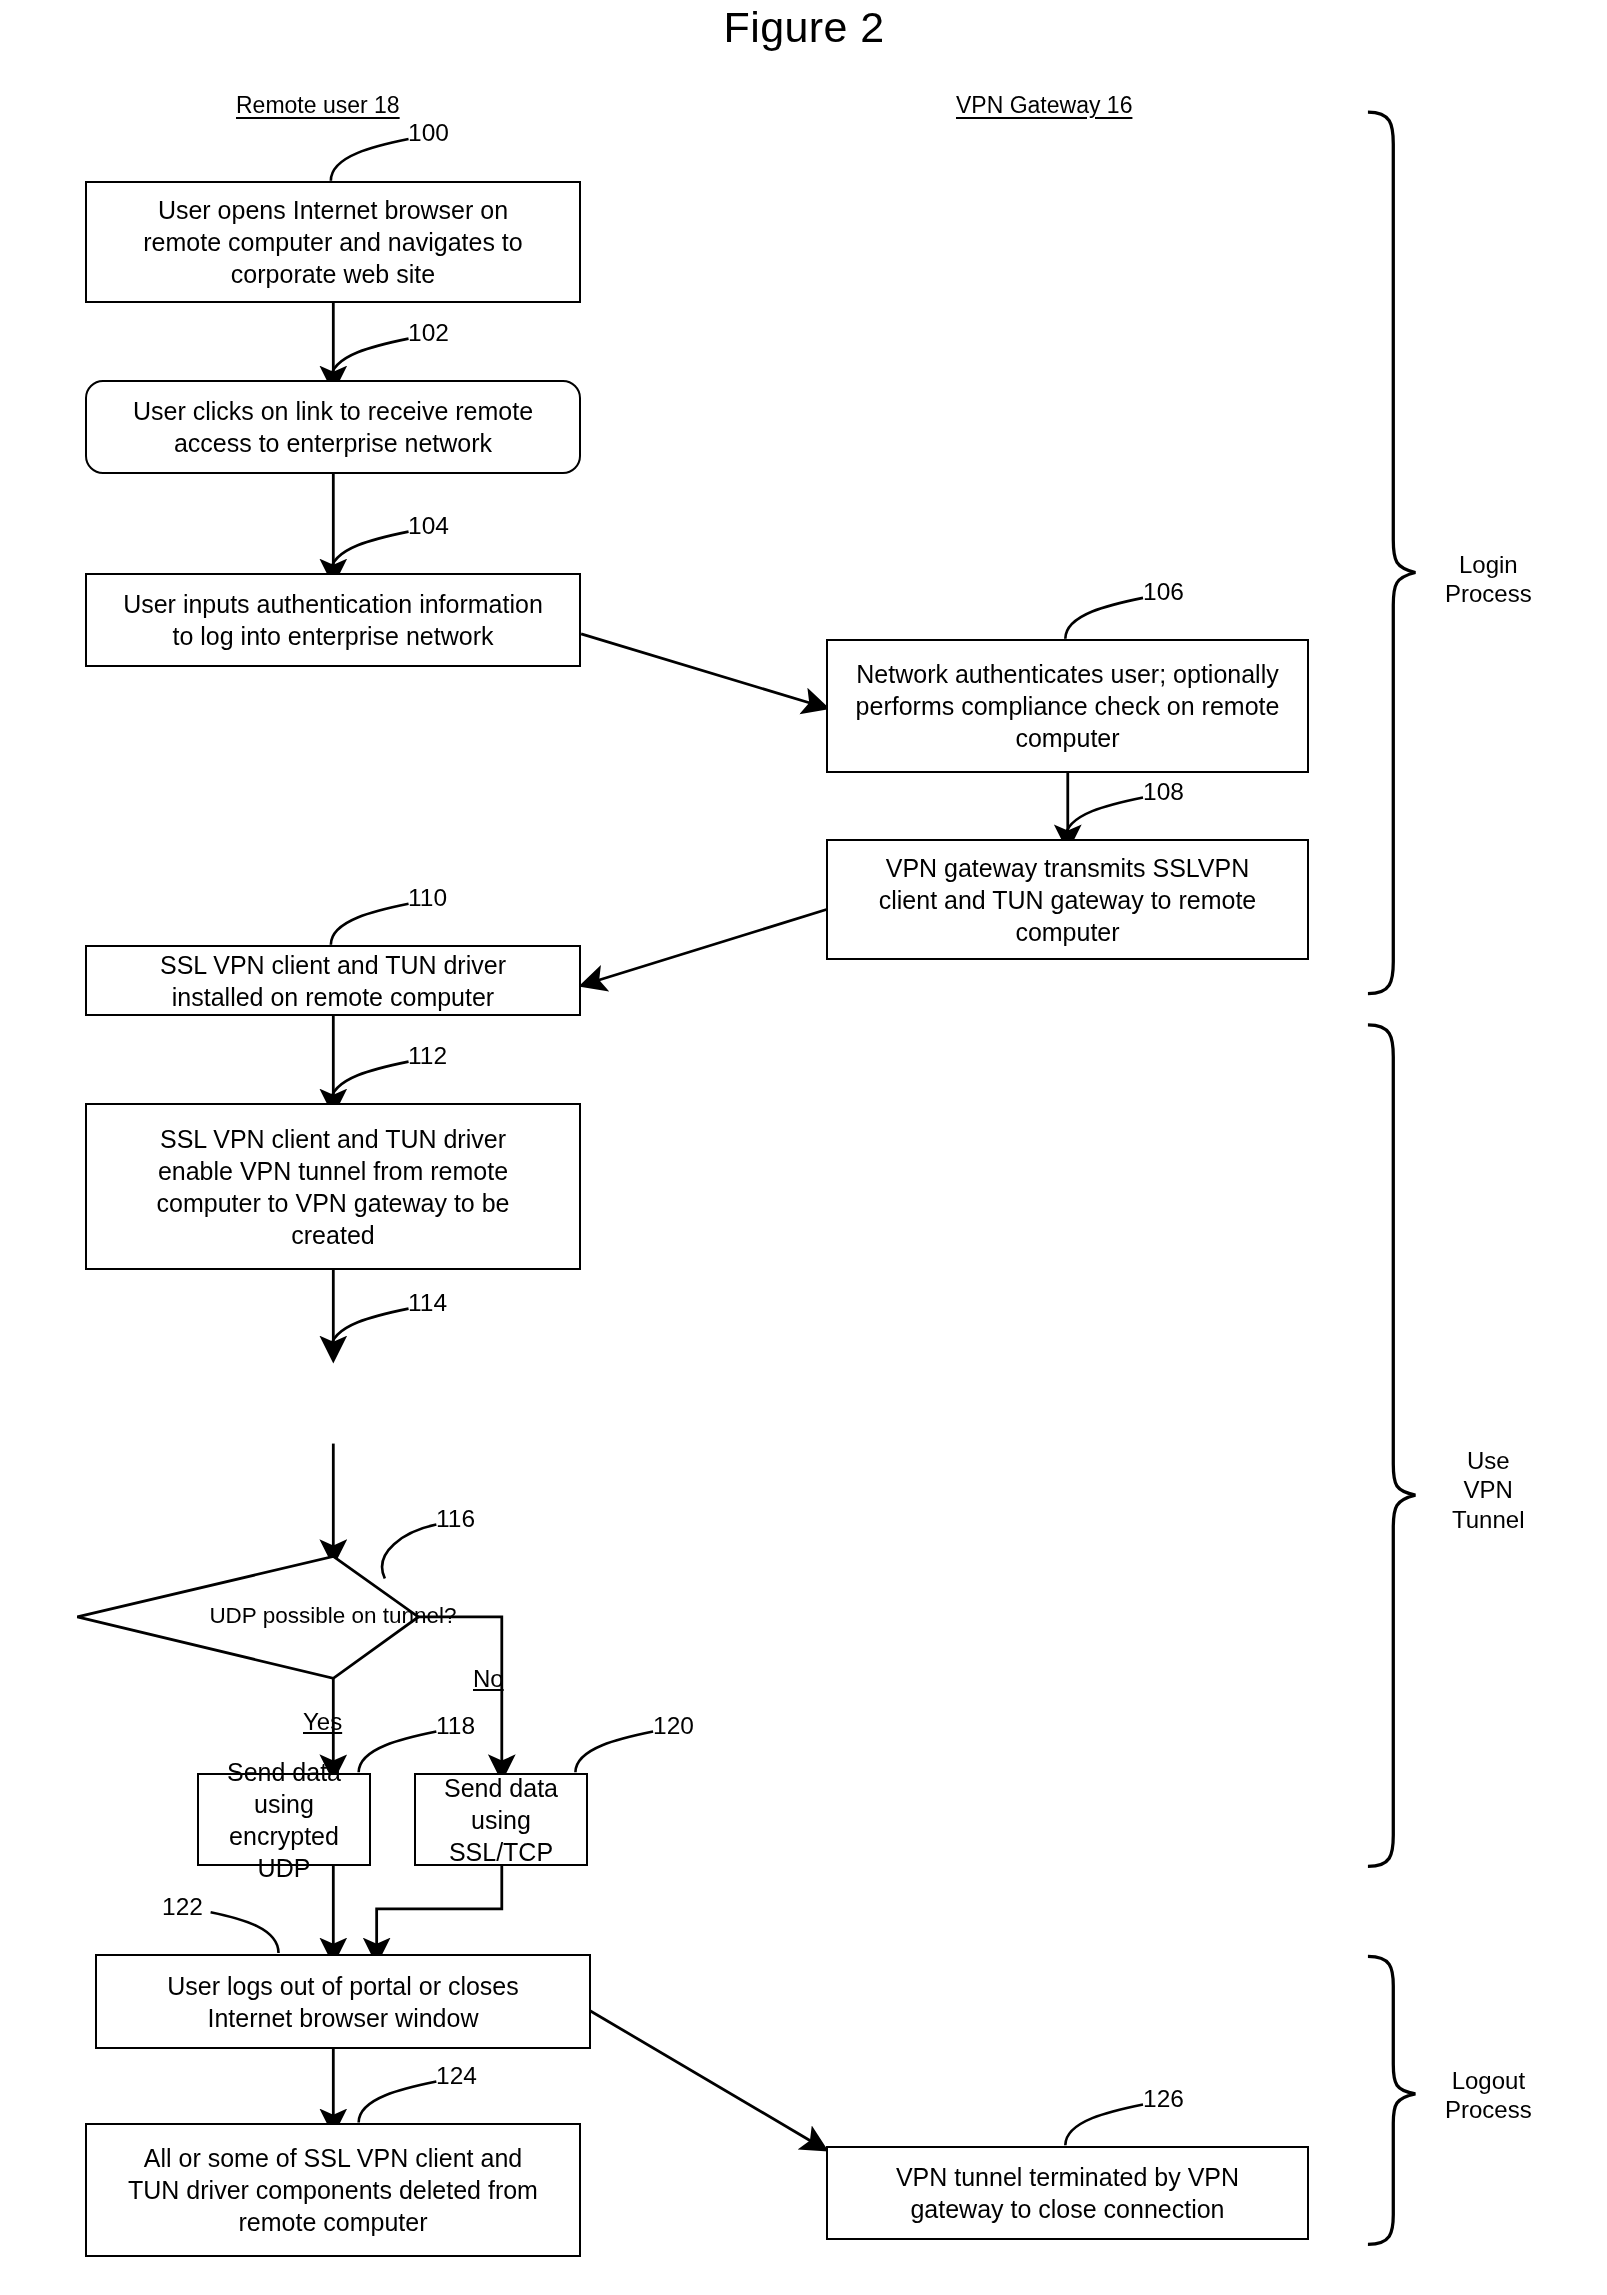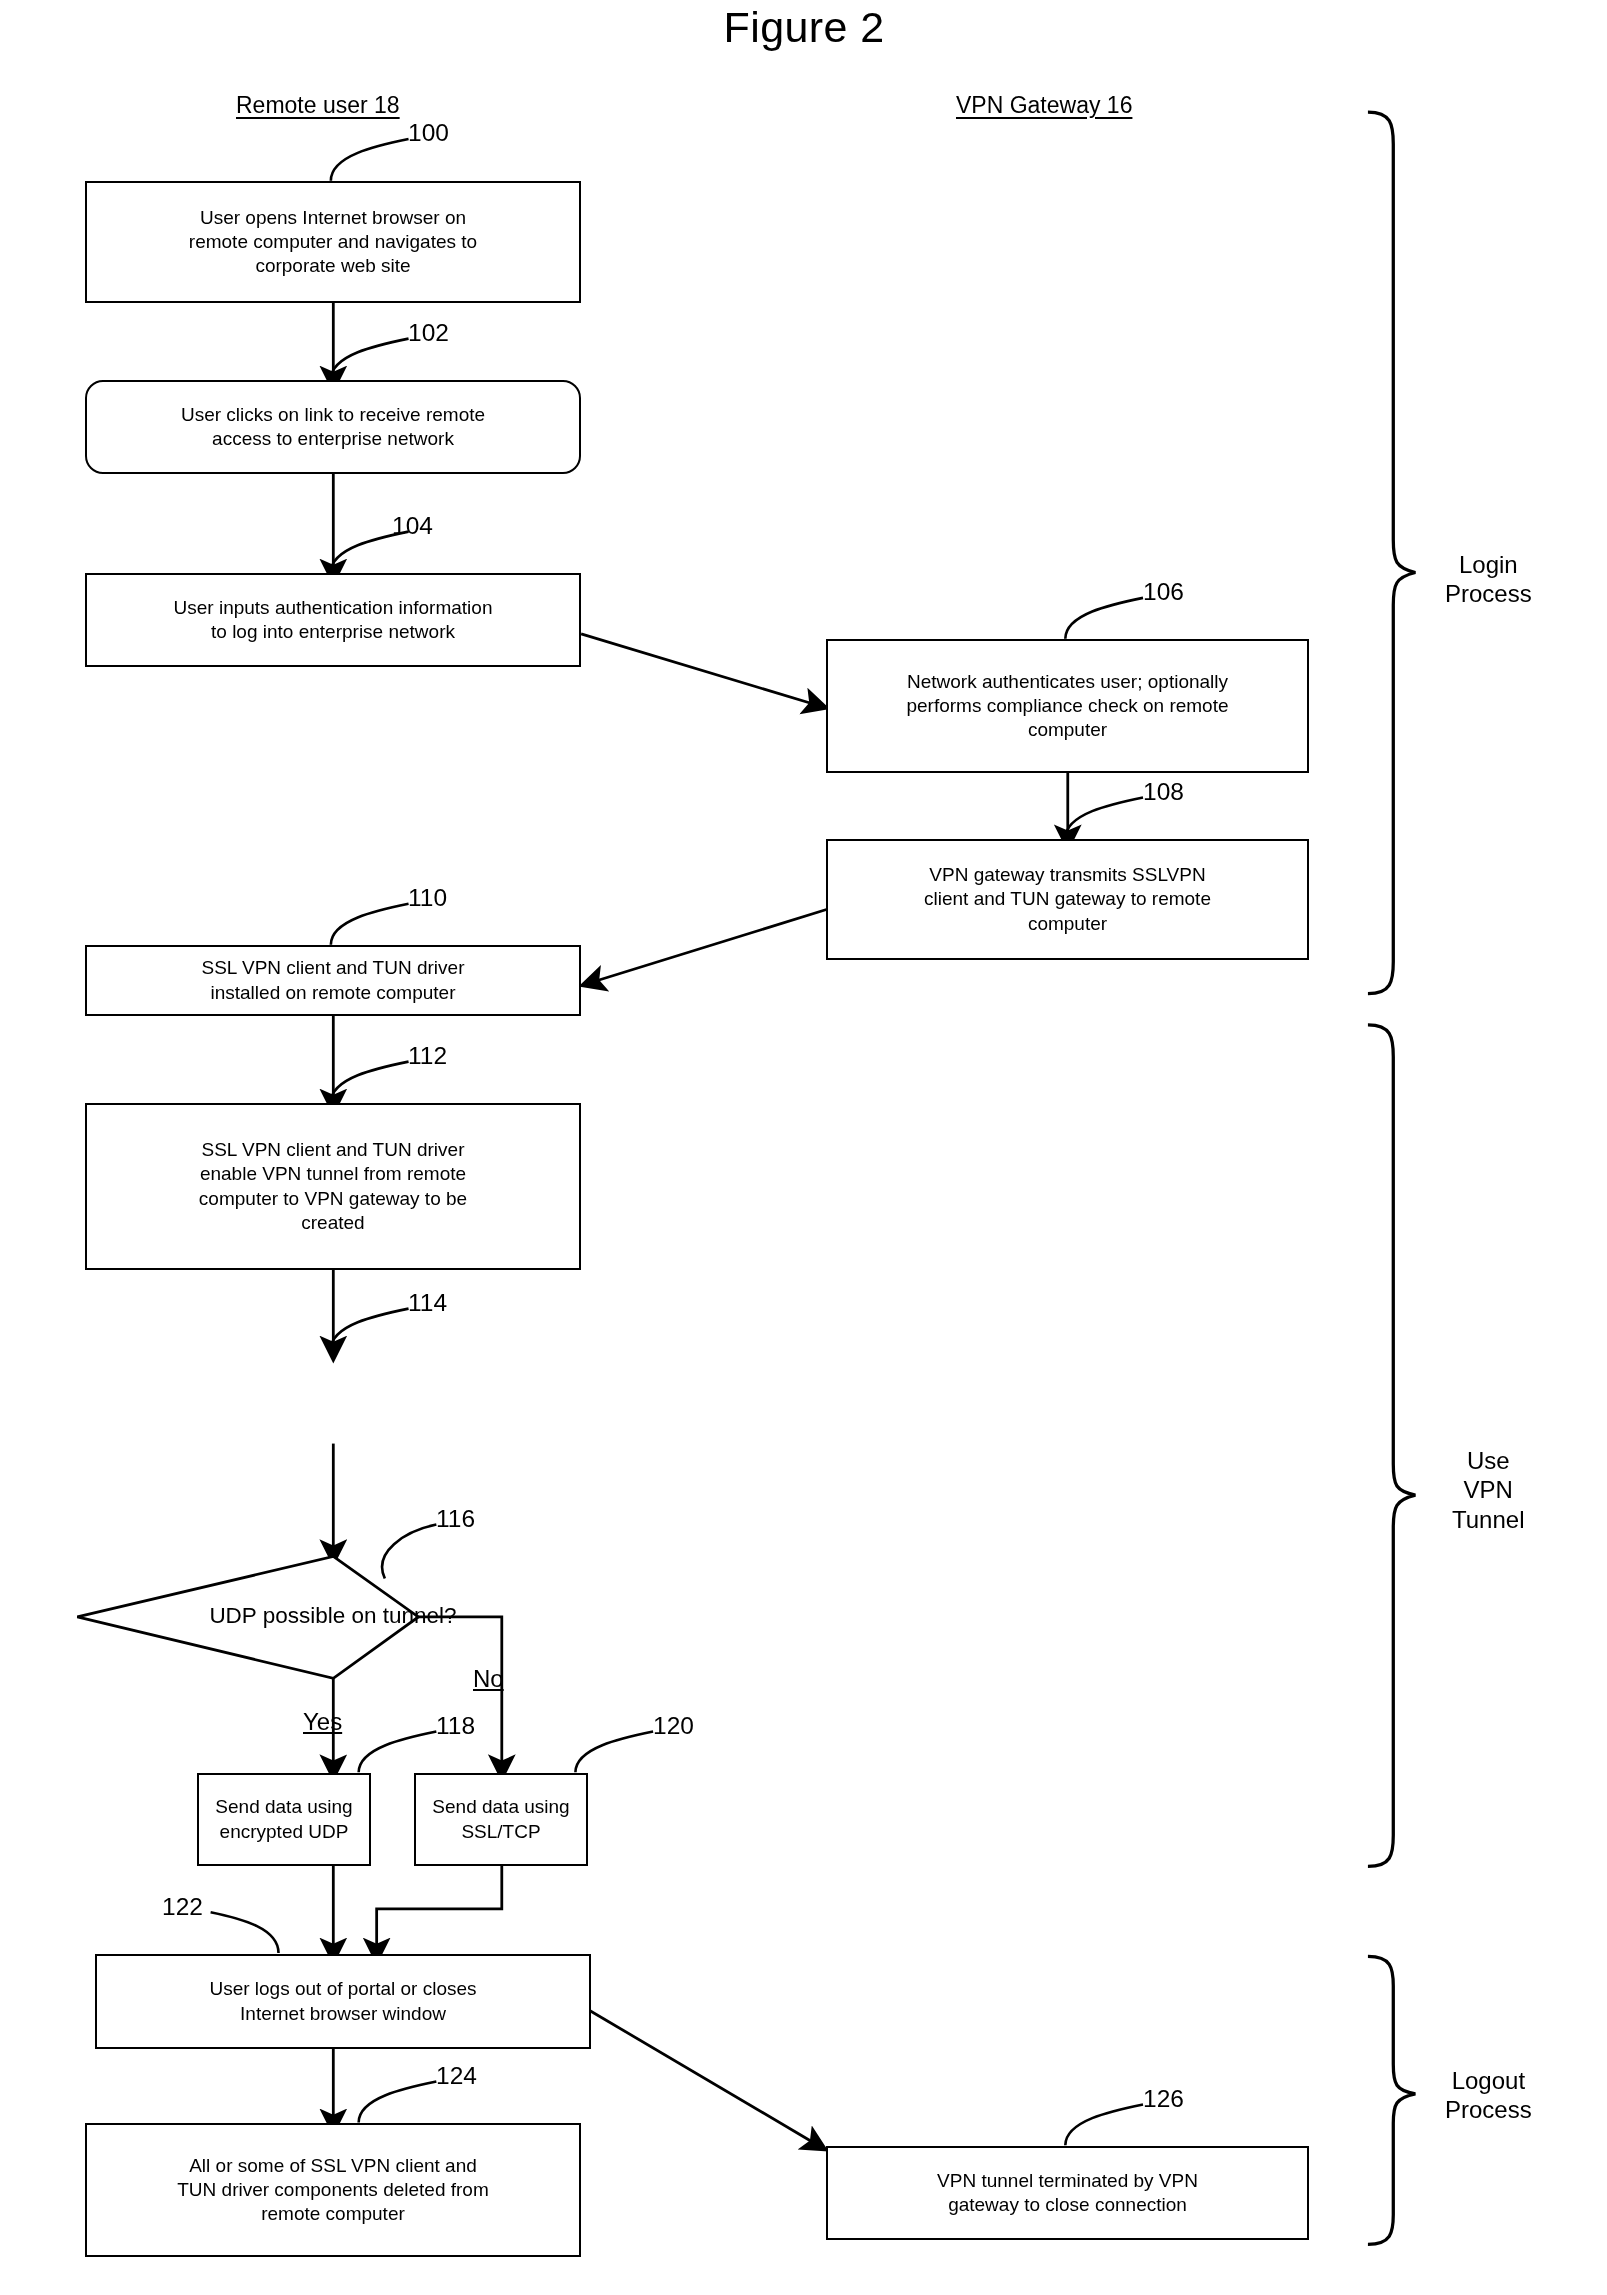--- a/index.html
+++ b/index.html
@@ -36,21 +36,21 @@
   }
   .pbox {
     position: absolute;
     box-sizing: border-box;
     border: 2.5px solid #000;
     background: #fff;
     display: flex;
     align-items: center;
     justify-content: center;
     text-align: center;
-    font-size: 19px;
+    font-size: 25px;
     line-height: 1.28;
     padding: 3.3px 8.2px;
   }
   .pbox span { display: block; }
   .refnum {
     position: absolute;
     font-size: 24.5px;
     white-space: nowrap;
   }
   .brlabel {
@@ -251,21 +251,21 @@
   <div class="pbox" style="left:85px; top:2123px; width:496px; height:134px;">
     <div>
       <span>All or some of SSL VPN client and</span>
       <span>TUN driver components deleted from</span>
       <span>remote computer</span>
     </div>
   </div>
 
   <div class="refnum" style="left:408px; top:119px;">100</div>
   <div class="refnum" style="left:408px; top:319px;">102</div>
-  <div class="refnum" style="left:392px; top:512px;">104</div>
+  <div class="refnum" style="left:408px; top:512px;">104</div>
   <div class="refnum" style="left:1143px; top:578px;">106</div>
   <div class="refnum" style="left:1143px; top:778px;">108</div>
   <div class="refnum" style="left:408px; top:884px;">110</div>
   <div class="refnum" style="left:408px; top:1042px;">112</div>
   <div class="refnum" style="left:408px; top:1289px;">114</div>
   <div class="refnum" style="left:436px; top:1505px;">116</div>
   <div class="refnum" style="left:436px; top:1712px;">118</div>
   <div class="refnum" style="left:653px; top:1712px;">120</div>
   <div class="refnum" style="left:162px; top:1893px;">122</div>
   <div class="refnum" style="left:436px; top:2062px;">124</div>

